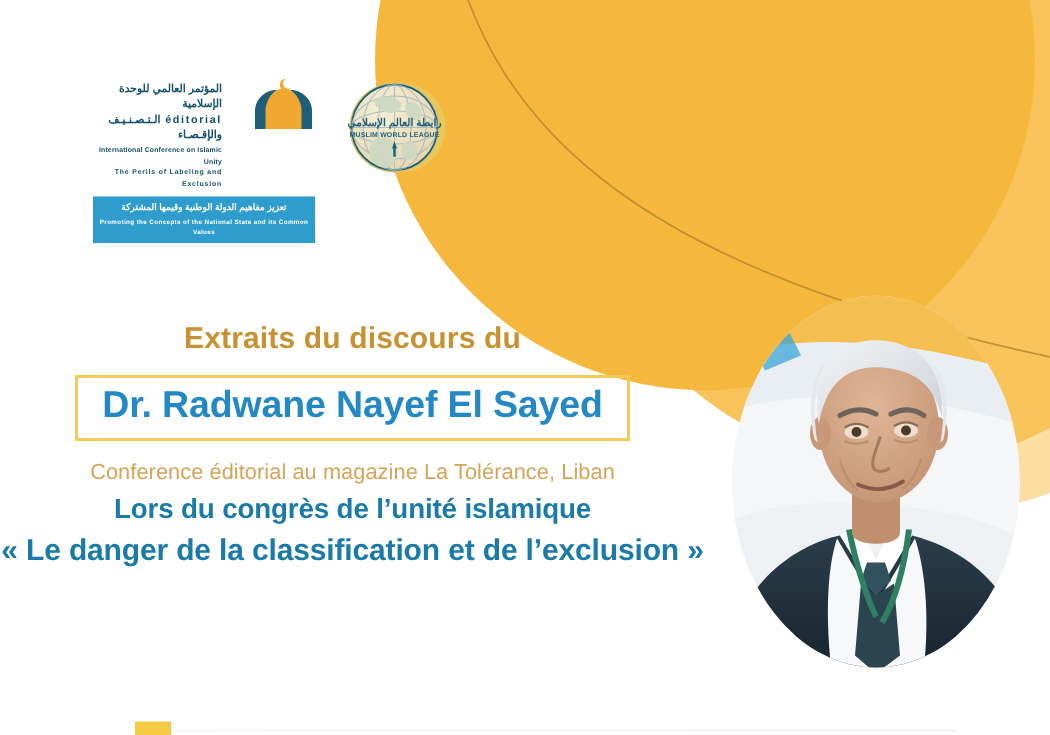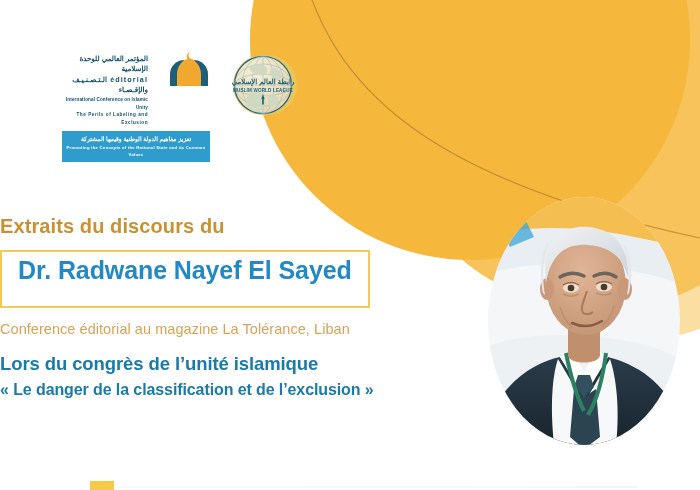--- a/index.html
+++ b/index.html
@@ -35,44 +35,44 @@
     text-align:center;
   }
   .conf-banner-ar{ font-size:6px; color:#ffffff; font-weight:bold; direction:rtl; line-height:1.5; letter-spacing:.2px; }
   .conf-banner-en{ font-size:4.2px; color:#ffffff; font-weight:bold; line-height:1.7; letter-spacing:.25px; }
 
   .mwl-logo{ width:66px; height:66px; position:relative; flex:none; }
 
   
   .content{
     position:absolute; left:0; top:214px; width:470px;
-    z-index:5;
+    text-align:center; z-index:5;
   }
   .kicker{
     font-size:20px; font-weight:bold; color:#c89232;
     letter-spacing:.1px; line-height:1.2;
   }
   .name-box{
     display:inline-block; margin-top:12px;
-    border:2.5px solid #f3c958; padding:5px 16px 21px;
+    border:2.5px solid #f3c958; padding:5px 16px 7px;
   }
   .name-text{
     font-size:25px; font-weight:bold; color:#2389c4;
     letter-spacing:-.1px; line-height:1.1; white-space:nowrap;
   }
   .role{
     margin-top:12px; font-size:14.5px; color:#d6a458;
     letter-spacing:.05px; line-height:1.3;
   }
   .congress{
-    margin-top:14px; font-size:18.5px; font-weight:bold; color:#1a7aa8;
+    margin-top:3px; font-size:18.5px; font-weight:bold; color:#1a7aa8;
     letter-spacing:-.1px; line-height:1.25;
   }
   .quote{
-    margin-top:5px; font-size:16px; font-weight:bold; color:#1a7aa8;
+    margin-top:5px; font-size:20px; font-weight:bold; color:#1a7aa8;
     letter-spacing:-.1px; line-height:1.25;
   }
 
   
   .portrait{
     position:absolute; left:488px; top:197px;
     width:192px; height:248px; z-index:7;
   }
 
   

